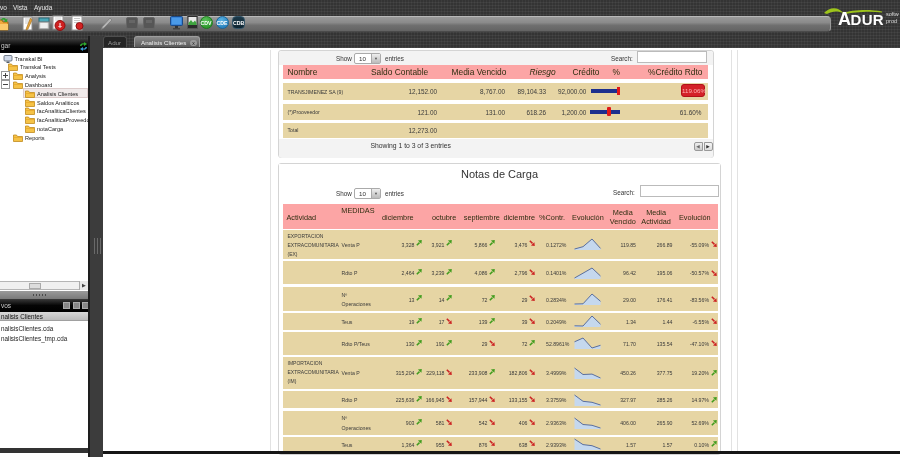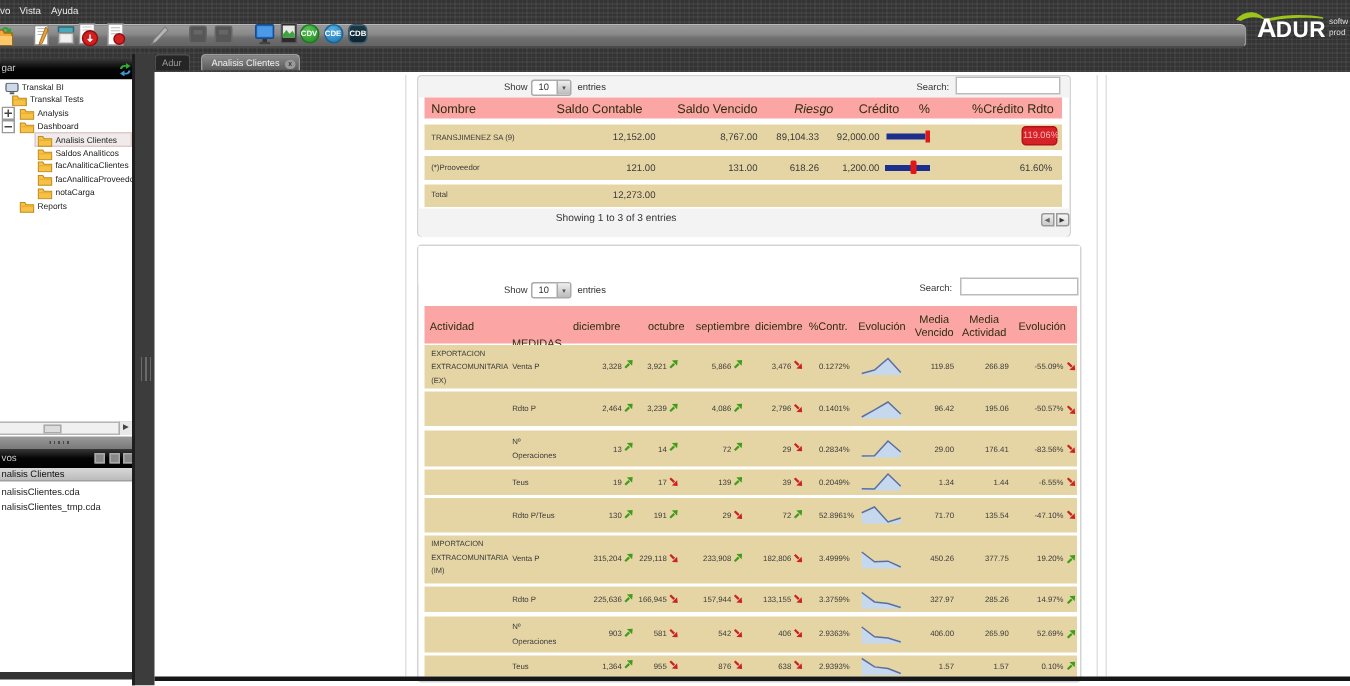--- a/index.html
+++ b/index.html
@@ -142,21 +142,21 @@
 <div class="abs selbox" style="left:354px; top:52.5px; width:27px; height:11px;">
       <span style="position:absolute; left:4px; top:1px; font-size:6.2px; color:#333;">10</span>
       <span class="selbtn">▼</span>
     </div>
 <div class="abs ctl" style="left:385px; top:53.5px;">entries</div>
 <div class="abs ctl" style="left:611px; top:53.5px;">Search:</div>
 <div class="abs sinput" style="left:637px; top:51px; width:70px; height:12px;"></div>
 <div class="abs ghead g1" style="left:283px; top:65px; width:425px; height:14px;">
 <span style="left:4.5px; top:2px;">Nombre</span>
 <span style="left:88px; top:2px;">Saldo Contable</span>
-<span style="left:168.5px; top:2px;">Saldo Vencido</span>
+<span style="left:168.5px; top:2px;">Media Vencido</span>
 <span style="left:246.5px; top:2px;font-style:italic;">Riesgo</span>
 <span style="left:289.5px; top:2px;">Crédito</span>
 <span style="left:329.5px; top:2px;">%</span>
 <span style="left:365px; top:2px;">%Crédito Rdto</span>
 </div>
 <div class="abs row r1" style="left:283px; top:82.5px; width:425px; height:17.5px;">
 <span style="left:4.5px; top:6px; font-size:5.2px;">TRANSJIMENEZ SA (9)</span>
 <span style="right:271px; top:5.5px;">12,152.00</span>
 <span style="right:203px; top:5.5px;">8,767.00</span>
 <span style="right:162px; top:5.5px;">89,104.33</span>
@@ -177,31 +177,32 @@
 </div>
 <div class="abs row r1" style="left:283px; top:122.5px; width:425px; height:15.5px;">
 <span style="left:4.5px; top:4.8px; font-size:5.2px;">Total</span>
 <span style="right:271px; top:4.8px;">12,273.00</span>
 </div>
 <div class="abs ctl" style="left:370.5px; top:141px; font-size:6.8px;">Showing 1 to 3 of 3 entries</div>
 <div class="abs" style="left:693.5px; top:142px; width:9px; height:8.5px; background:linear-gradient(#eee,#ccc); border:1px solid #999; border-radius:2px 0 0 2px; font-size:4.5px; color:#666; text-align:center; line-height:8px;">◀</div>
 <div class="abs" style="left:703.5px; top:142px; width:9px; height:8.5px; background:linear-gradient(#f5f5f5,#ddd); border:1px solid #999; border-radius:0 2px 2px 0; font-size:4.5px; color:#333; text-align:center; line-height:8px;">▶</div>
 
 <div class="abs" style="left:279px; top:164px; width:441px; height:26px; background:#fff;"></div>
+<div class="abs" style="left:279px; top:168px; width:441px; height:14px; font-size:11px; color:#333; text-align:center;">Notas de Carga</div>
 <div class="abs ctl" style="left:336px; top:189px;">Show</div>
 <div class="abs selbox" style="left:354px; top:187.5px; width:27px; height:11px;">
       <span style="position:absolute; left:4px; top:1px; font-size:6.2px; color:#333;">10</span>
       <span class="selbtn">▼</span>
     </div>
 <div class="abs ctl" style="left:385px; top:189px;">entries</div>
 <div class="abs ctl" style="left:613px; top:188px;">Search:</div>
 <div class="abs sinput" style="left:640px; top:184.5px; width:79px; height:12px;"></div>
 <div class="abs ghead g2" style="left:283px; top:204px; width:435px; height:25px;">
 <span style="left:3.5px; top:8.5px;">Actividad</span>
-<span style="left:58.3px; top:20px;">MEDIDAS</span>
+<span style="left:58.3px; top:2px;">MEDIDAS</span>
 <span style="left:99px; top:8.5px;">diciembre</span>
 <span style="left:149px; top:8.5px;">octubre</span>
 <span style="left:180.8px; top:8.5px;">septiembre</span>
 <span style="left:220.4px; top:8.5px;">diciembre</span>
 <span style="left:256.1px; top:8.5px;">%Contr.</span>
 <span style="left:289.1px; top:8.5px;">Evolución</span>
 <span style="left:326.3px; top:3.5px; width:27px; text-align:center;">Media</span>
 <span style="left:326.3px; top:12.5px; width:27px; text-align:center;">Vencido</span>
 <span style="left:357.1px; top:3.5px; width:32px; text-align:center;">Media</span>
 <span style="left:357.1px; top:12.5px; width:32px; text-align:center;">Actividad</span>

